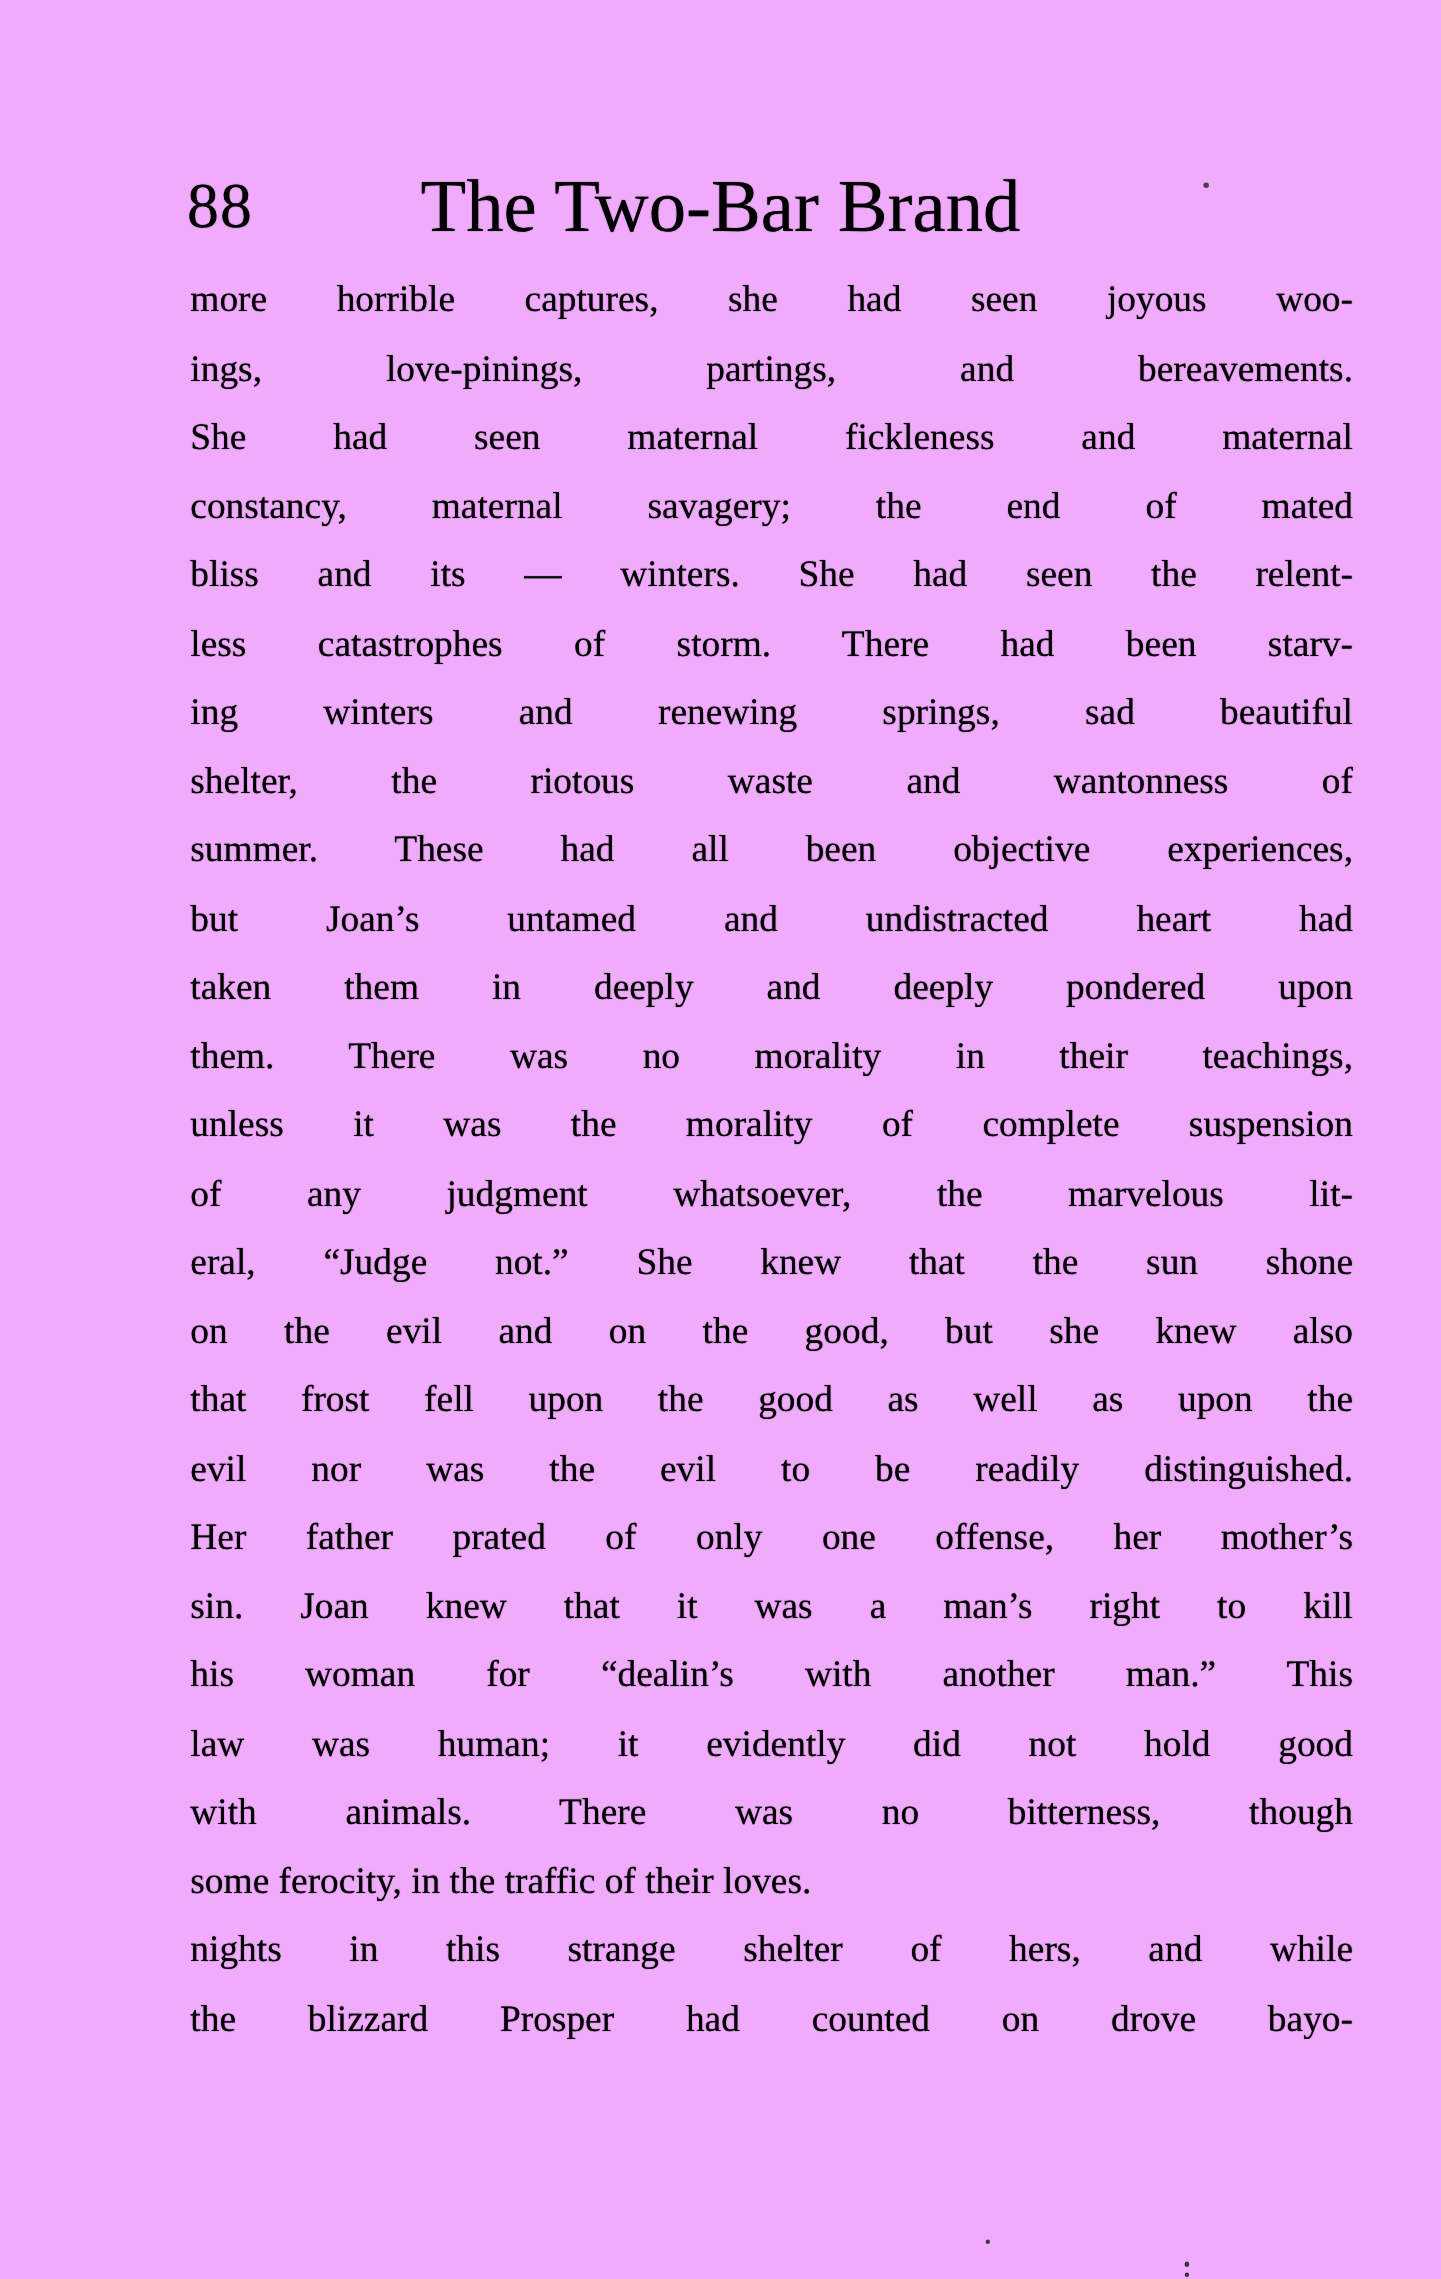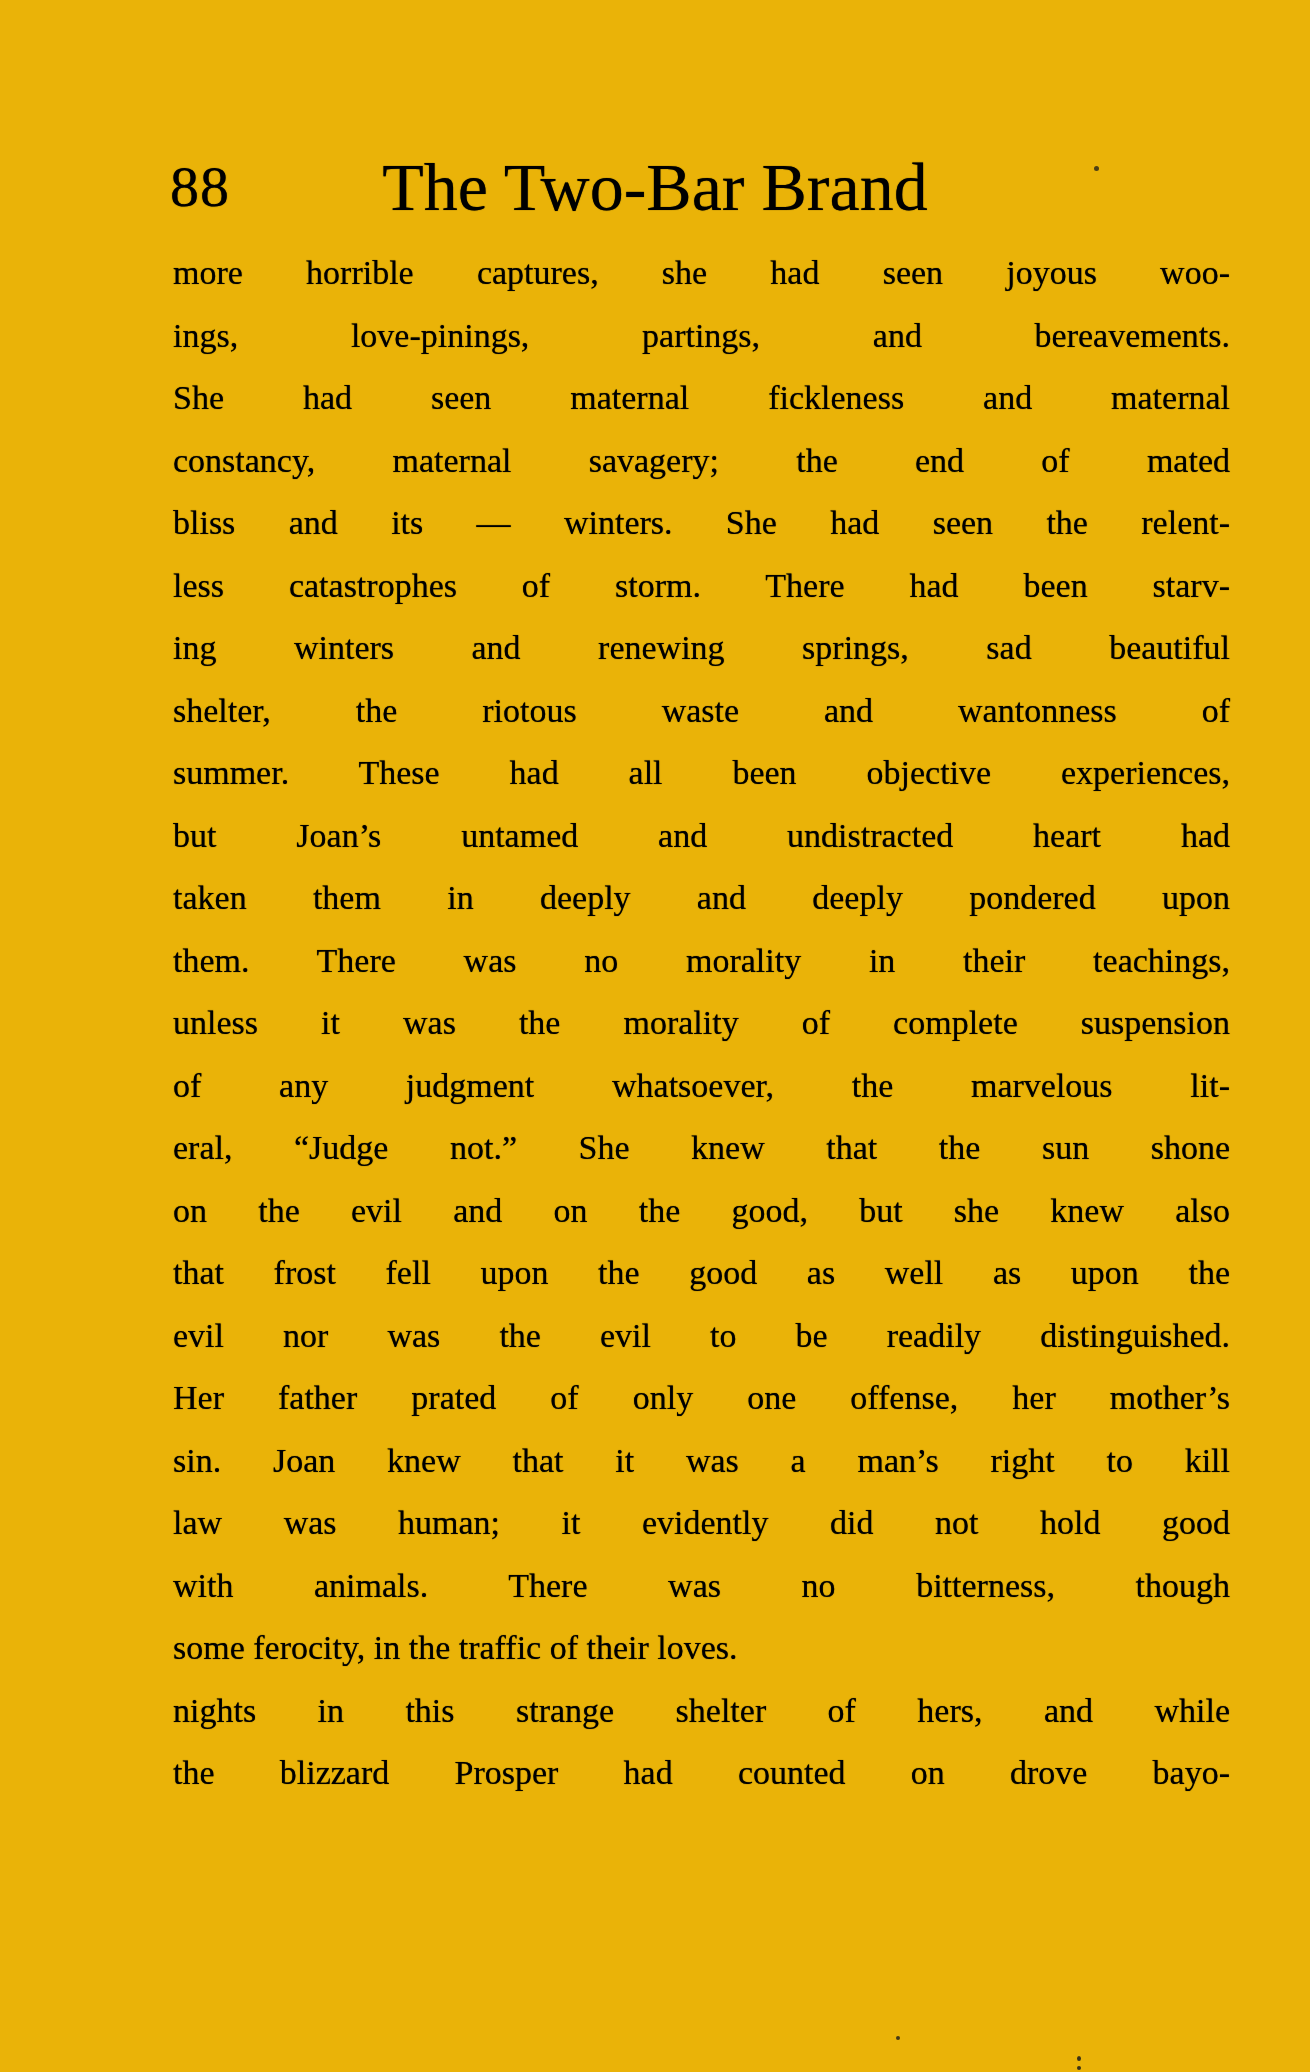--- a/index.html
+++ b/index.html
@@ -4,21 +4,21 @@
 <style>
   html, body {
     margin: 0;
     padding: 0;
     background: #ffffff;
   }
   .page {
     position: relative;
     width: 1310px;
     height: 2072px;
-    background: #eab308;
+    background: #f0abfc;
     color: #000000;
     font-family: "Liberation Serif", "DejaVu Serif", serif;
     overflow: hidden;
     text-shadow: 0 0 1px rgba(0,0,0,0.75); 
   }
 
   
   .page-number {
     position: absolute;
     left: 170px;
@@ -98,20 +98,21 @@
       <div class="line">taken them in deeply and deeply pondered upon</div>
       <div class="line">them. There was no morality in their teachings,</div>
       <div class="line">unless it was the morality of complete suspension</div>
       <div class="line">of any judgment whatsoever, the marvelous lit-</div>
       <div class="line">eral, “Judge not.” She knew that the sun shone</div>
       <div class="line">on the evil and on the good, but she knew also</div>
       <div class="line">that frost fell upon the good as well as upon the</div>
       <div class="line">evil nor was the evil to be readily distinguished.</div>
       <div class="line">Her father prated of only one offense, her mother’s</div>
       <div class="line">sin. Joan knew that it was a man’s right to kill</div>
+      <div class="line">his woman for “dealin’s with another man.” This</div>
       <div class="line">law was human; it evidently did not hold good</div>
       <div class="line">with animals. There was no bitterness, though</div>
       <div class="line no-just">some ferocity, in the traffic of their loves.</div>
       <div class="line">nights in this strange shelter of hers, and while</div>
       <div class="line">the blizzard Prosper had counted on drove bayo-</div>
     </main>
 
   <span class="speck s1"></span>
   <span class="speck s2"></span>
   <span class="speck s3"></span>

